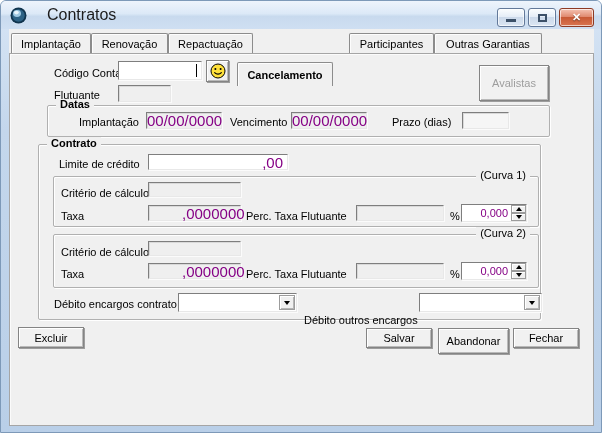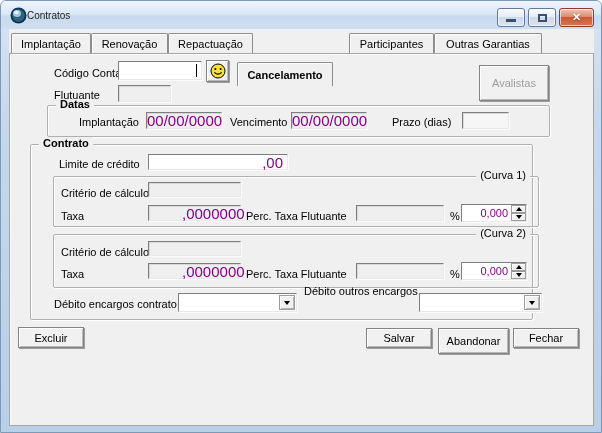--- a/index.html
+++ b/index.html
@@ -13,21 +13,21 @@
     overflow:hidden;
   }
 
   
   .titlebar {
     position:absolute; left:0; top:0; width:100%; height:28px;
     background:linear-gradient(180deg,#eef4fc 0%,#dce9f7 45%,#c8daee 55%,#cfdff2 100%);
     display:flex; align-items:center;
   }
   .app-icon { width:17px; height:17px; margin-left:9px; }
-  .title-text { margin-left:0; font-size:10px; color:#1c1c1c; }
+  .title-text { margin-left:20px; font-size:16px; color:#1c1c1c; }
   .capbuttons { position:absolute; right:7px; top:7px; display:flex; gap:3px; }
   .capbtn {
     width:28px; height:19px; border:1px solid #63799a; border-radius:3px;
     background:linear-gradient(180deg,#fbfdfe 0%,#e5edf7 45%,#ccd9ea 50%,#dbe6f3 100%);
     display:flex; align-items:center; justify-content:center; cursor:default;
     box-shadow:inset 0 0 0 1px rgba(255,255,255,.65);
   }
   .capbtn.close {
     width:35px; border-color:#8e3a24;
     background:linear-gradient(180deg,#f5c4b4 0%,#e08a70 45%,#c85a36 50%,#d97450 100%);
@@ -185,21 +185,21 @@
   <div class="group" style="left:46px;top:104px;width:503px;height:32px;">
     <span class="group-title">Datas</span>
   </div>
   <span class="lbl" style="left:78px;top:115px;">Implantação</span>
   <div class="field center" style="left:145px;top:111px;width:76px;height:17px;">00/00/0000</div>
   <span class="lbl" style="left:229px;top:115px;">Vencimento</span>
   <div class="field center" style="left:290px;top:111px;width:76px;height:17px;">00/00/0000</div>
   <span class="lbl" style="left:391px;top:115px;">Prazo (dias)</span>
   <div class="field" style="left:461px;top:111px;width:47px;height:17px;background:#f6f6f6;"></div>
 
-  <div class="group" style="left:29px;top:143px;width:503px;height:176px;">
+  <div class="group" style="left:37px;top:143px;width:503px;height:176px;">
     <span class="group-title">Contrato</span>
   </div>
   <span class="lbl" style="left:58px;top:157px;">Limite de crédito</span>
   <div class="field white right" style="left:147px;top:153px;width:140px;height:16px;">,00</div>
 
   <div class="group" style="left:52px;top:175px;width:486px;height:51px;">
     <span class="group-title right">(Curva 1)</span>
   </div>
   <span class="lbl" style="left:60px;top:186px;">Critério de cálculo</span>
   <div class="field" style="left:147px;top:181px;width:93px;height:15px;"></div>
@@ -242,21 +242,21 @@
     </span>
   </div>
 
   <span class="lbl" style="left:53px;top:297px;">Débito encargos contrato</span>
   <div class="combo" style="left:177px;top:292px;width:119px;height:19px;">
     <span class="lbl" style="left:3px;top:3px;"></span>
     <span class="combo-btn">
         <span class="tri-down"></span>
       </span>
   </div>
-  <span class="lbl" style="left:303px;top:284px;">Débito outros encargos</span>
+  <span class="lbl" style="left:303px;top:313px;">Débito outros encargos</span>
   <div class="combo" style="left:418px;top:292px;width:123px;height:19px;">
     <span class="lbl" style="left:3px;top:3px;"></span>
     <span class="combo-btn">
         <span class="tri-down"></span>
       </span>
   </div>
 
   <div class="btn" style="left:17px;top:326px;width:66px;height:21px;">Excluir</div>
   <div class="btn" style="left:365px;top:327px;width:66px;height:20px;">Salvar</div>
   <div class="btn" style="left:437px;top:327px;width:71px;height:26px;">Abandonar</div>

